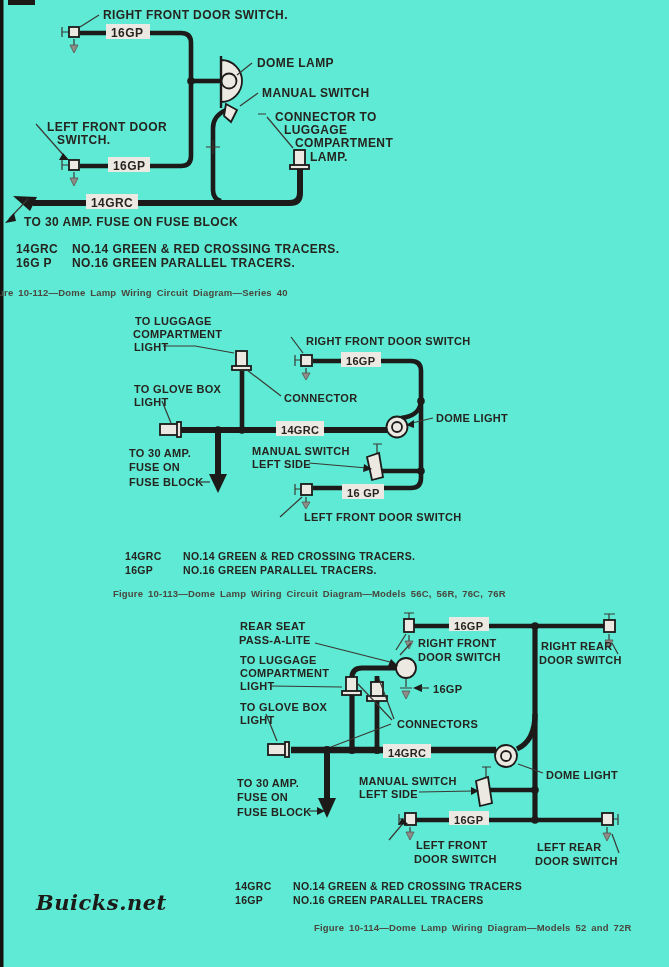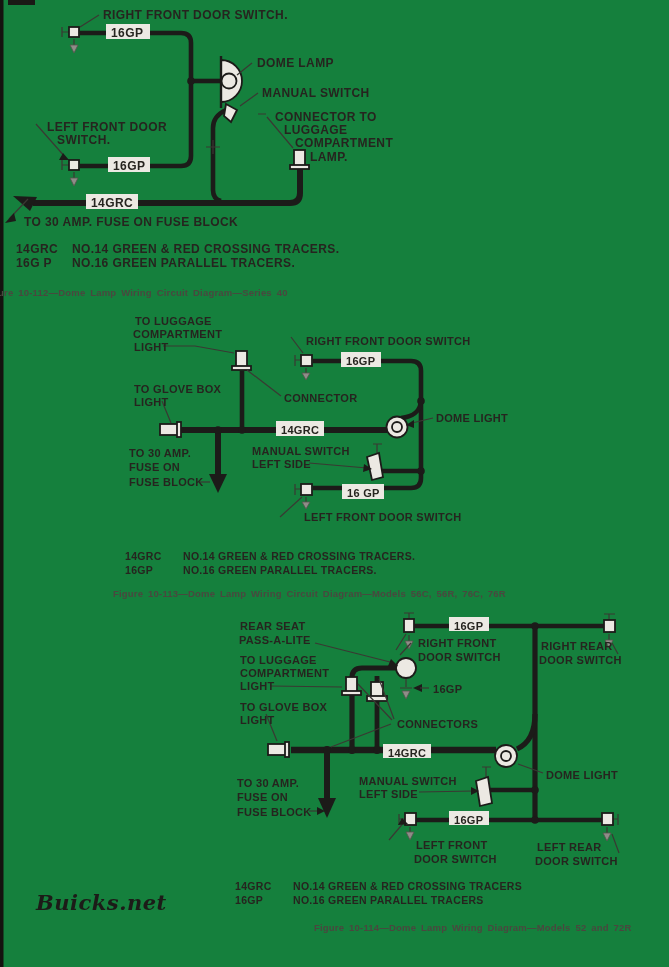--- a/index.html
+++ b/index.html
@@ -1,16 +1,16 @@
 <!DOCTYPE html>
 <html><head>
 <meta charset="utf-8">
 <style>
   html,body{margin:0;padding:0;background:#8a877f;}
-  .page{position:relative;width:669px;height:967px;margin:0 auto;background:#15803d;overflow:hidden;}
+  .page{position:relative;width:669px;height:967px;margin:0 auto;background:#5eead4;overflow:hidden;}
   svg{position:absolute;left:0;top:0;}
   text{fill:#26241f;font-family:"Liberation Sans",sans-serif;font-weight:700;}
   .lbl1{font-size:12px;letter-spacing:.4px;}
   .lbl2{font-size:11px;letter-spacing:.3px;}
   .leg1{font-size:12px;letter-spacing:.4px;}
   .leg2{font-size:10.5px;letter-spacing:.3px;}
   .cap{font-size:9.5px;letter-spacing:.2px;word-spacing:2px;fill:#4a473f;}
   .wm{font-family:"DejaVu Serif",serif;font-style:italic;font-weight:700;font-size:21px;fill:#1c1b18;letter-spacing:.5px;}
   .wire{stroke:#1c1b19;fill:none;}
   .thin{stroke:#3a3833;stroke-width:1.2;fill:none;}

